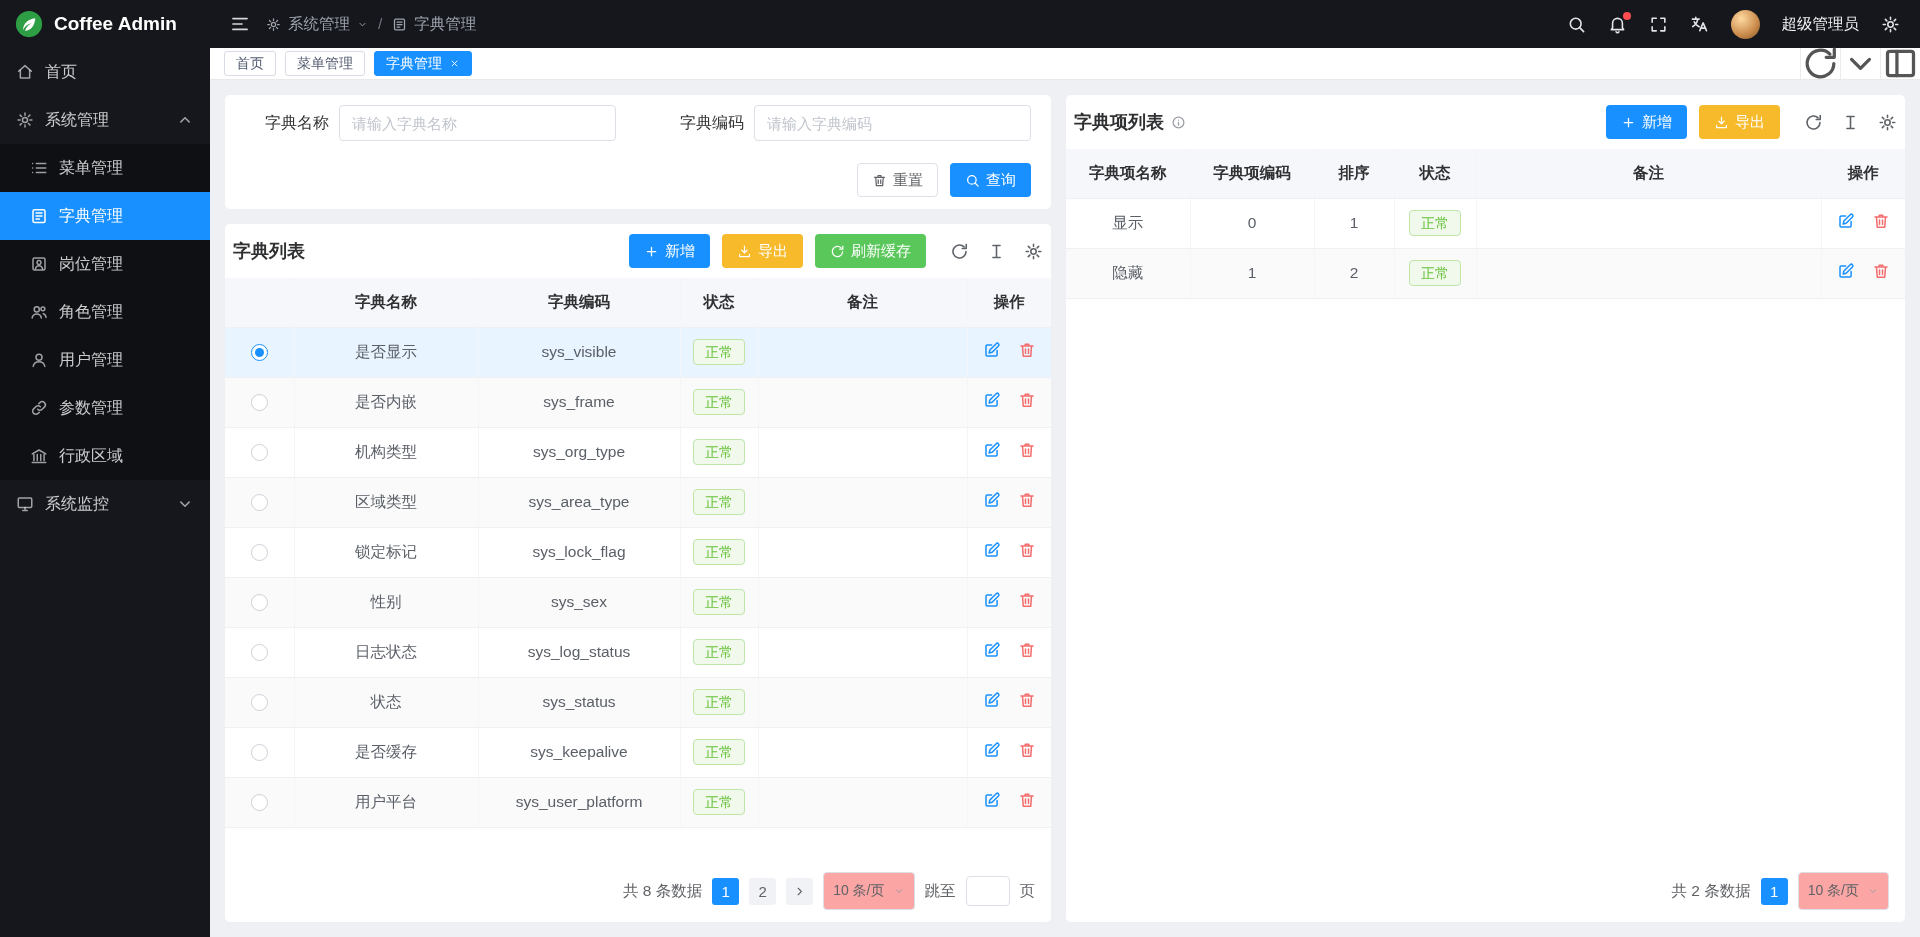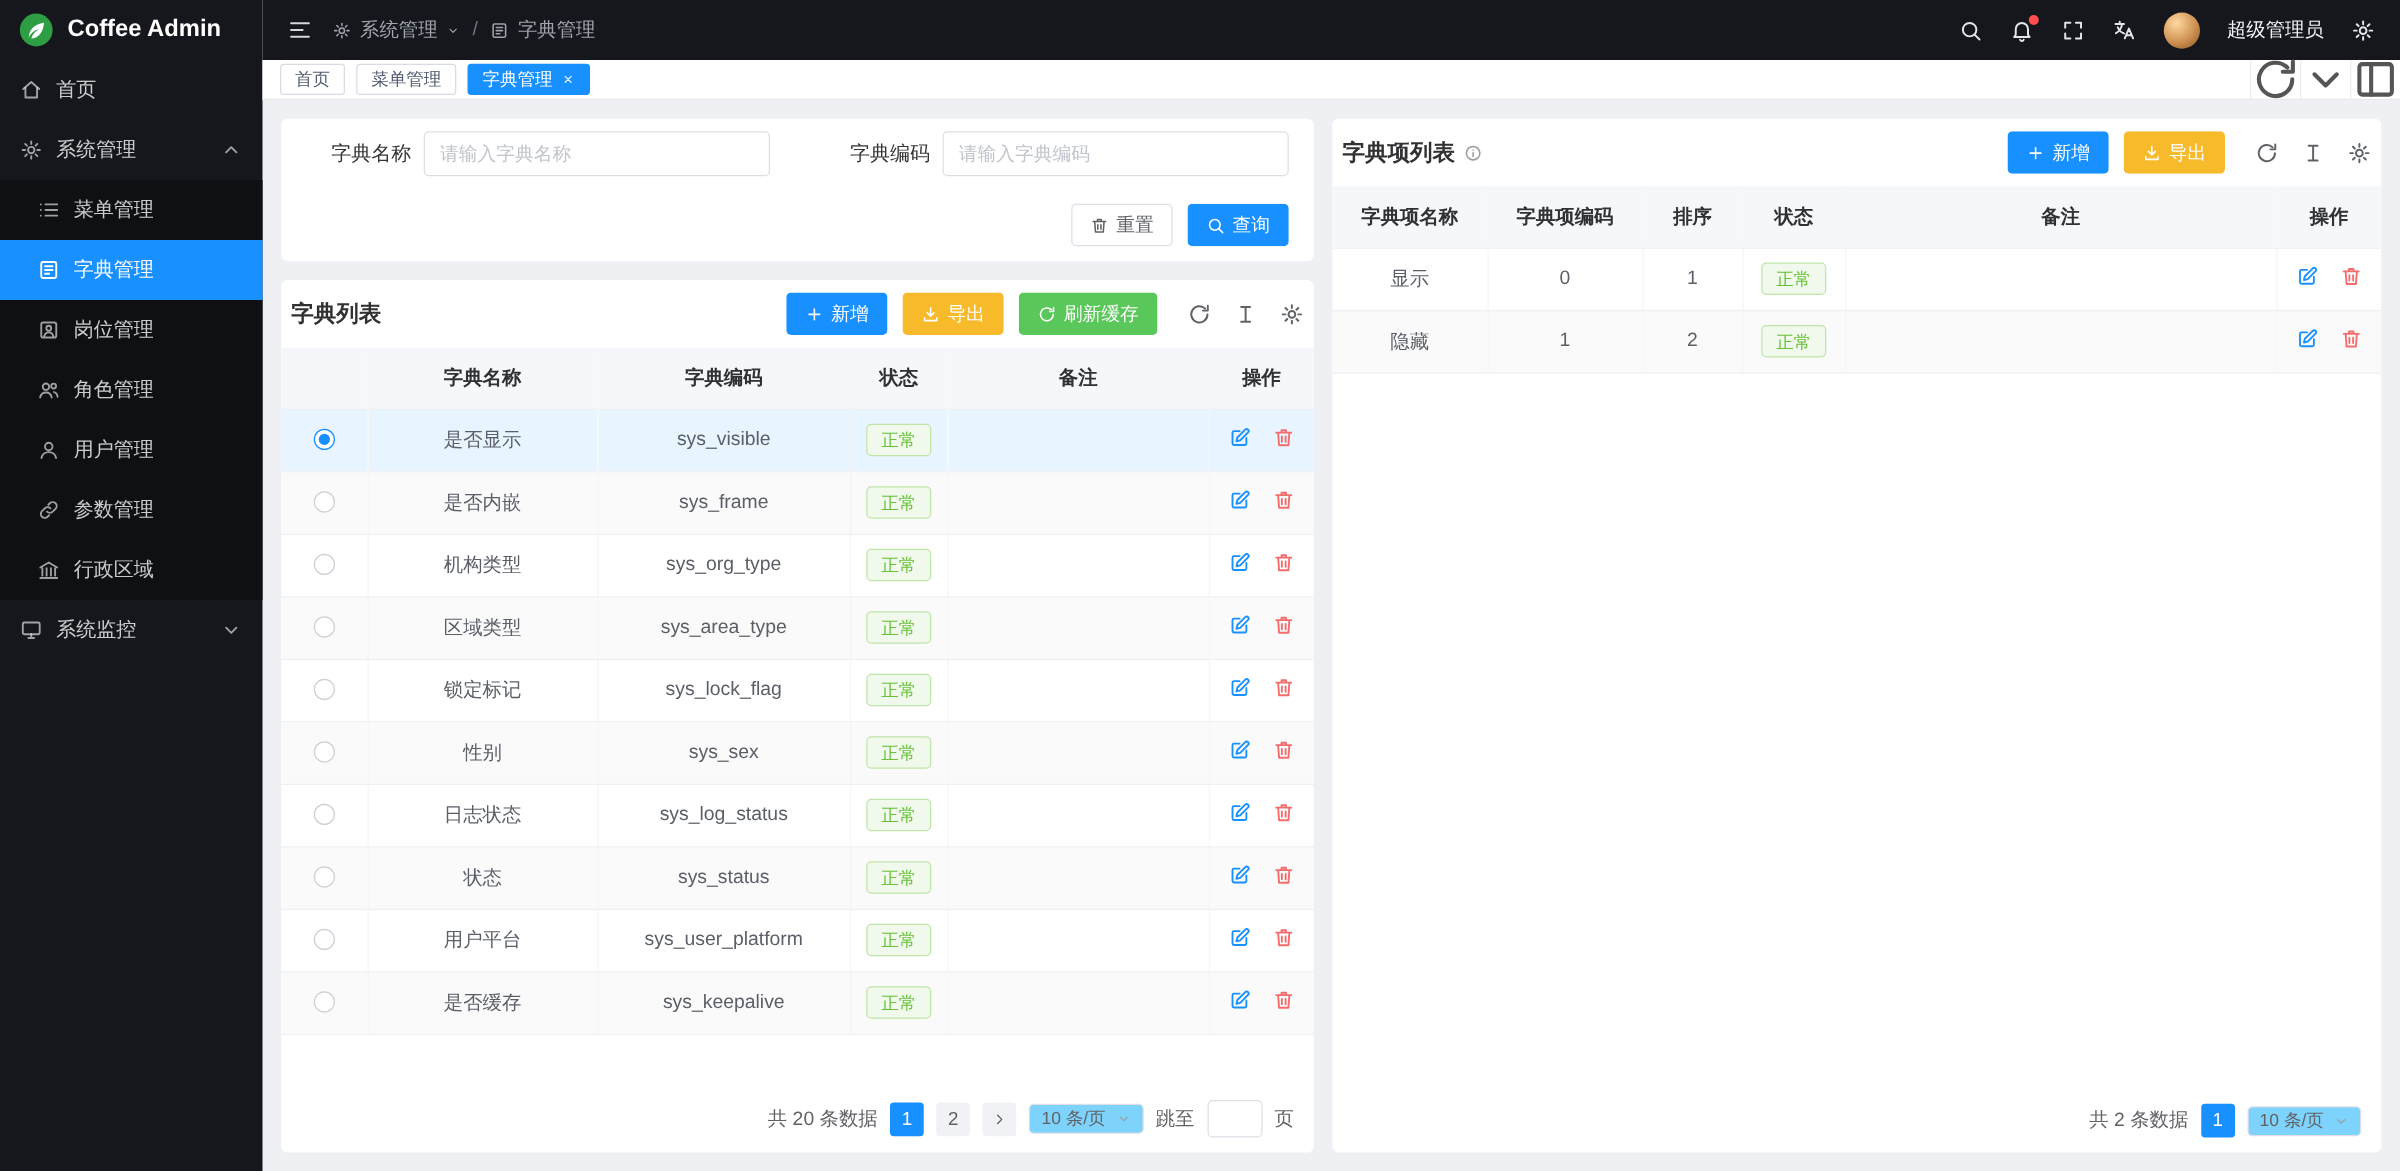--- a/index.html
+++ b/index.html
@@ -78,21 +78,21 @@
   .radio.checked::after{content:'';position:absolute;inset:3px;background:#1890ff;border-radius:50%}
   .tag{display:inline-block;padding:3px 11px;font-size:14px;line-height:1.3;color:#67c23a;background:#f0f9eb;border:1px solid #bfe6a8;border-radius:4px}
   .op{display:inline-flex;gap:17px;align-items:center;justify-content:center}
   .edit-ic{color:#1890ff;font-size:18px;cursor:pointer}
   .del-ic{color:#f56c6c;font-size:18px;cursor:pointer}
   
   .pager{margin-top:auto;display:flex;align-items:center;justify-content:flex-end;gap:10px;padding:10px 16px 12px;font-size:15.5px;color:#606266;flex-shrink:0}
   .pg-btn{min-width:27px;height:27px;border:none;background:#f0f2f5;border-radius:3px;font-size:15px;color:#606266;cursor:pointer;display:inline-flex;align-items:center;justify-content:center;font-family:inherit}
   .pg-btn.active{background:#1890ff;color:#fff}
   .pg-btn .icon{font-size:13px}
-  .pg-size{height:24px;border:1px solid #dcdfe6;border-radius:4px;display:inline-flex;align-items:center;gap:8px;padding:0 9px;font-size:14px;cursor:pointer;color:#606266;background:#7dd3fc}
+  .pg-size{height:38px;border:1px solid #dcdfe6;border-radius:4px;display:inline-flex;align-items:center;gap:8px;padding:0 9px;font-size:14px;cursor:pointer;color:#606266;background:#fca5a5}
   .pg-size .icon{font-size:12px;color:#9a9da3}
   .pg-jump{width:44px;height:30px;border:1px solid #dcdfe6;border-radius:4px;text-align:center;font-size:14px;outline:none;font-family:inherit}
 </style>
 </head>
 <body>
 
 <aside>
   <div class="logo">
     <span class="icon">
       <svg viewBox="0 0 24 24">
@@ -578,62 +578,62 @@
                     </span>
                     <span class="icon del-ic">
                       <svg viewBox="0 0 24 24" fill="none" stroke="currentColor" stroke-width="2" stroke-linecap="round" stroke-linejoin="round">
                         <path d="M4 6.8h16M9.6 6.8V4.2h4.8v2.6M6 6.8l1 13.4h10l1-13.4M10 10.8v5.8M14 10.8v5.8"></path>
                       </svg>
                     </span>
                   </span></td>
               </tr>
               <tr>
                 <td><span class="radio"></span></td>
+                <td>是否缓存</td>
+                <td>sys_keepalive</td>
+                <td><span class="tag">正常</span></td>
+                <td></td>
+                <td><span class="op">
+                    <span class="icon edit-ic">
+                      <svg viewBox="0 0 24 24" fill="none" stroke="currentColor" stroke-width="2" stroke-linecap="round" stroke-linejoin="round">
+                        <path d="M11.5 5.2H5.6A1.6 1.6 0 0 0 4 6.8v11.6A1.6 1.6 0 0 0 5.6 20h11.6a1.6 1.6 0 0 0 1.6-1.6v-5.9"></path>
+                        <path d="M17.6 3.6a2.1 2.1 0 0 1 3 3l-8.4 8.4-4 1 1-4z"></path>
+                      </svg>
+                    </span>
+                    <span class="icon del-ic">
+                      <svg viewBox="0 0 24 24" fill="none" stroke="currentColor" stroke-width="2" stroke-linecap="round" stroke-linejoin="round">
+                        <path d="M4 6.8h16M9.6 6.8V4.2h4.8v2.6M6 6.8l1 13.4h10l1-13.4M10 10.8v5.8M14 10.8v5.8"></path>
+                      </svg>
+                    </span>
+                  </span></td>
+              </tr>
+              <tr>
+                <td><span class="radio"></span></td>
                 <td>用户平台</td>
                 <td>sys_user_platform</td>
-                <td><span class="tag">正常</span></td>
-                <td></td>
-                <td><span class="op">
-                    <span class="icon edit-ic">
-                      <svg viewBox="0 0 24 24" fill="none" stroke="currentColor" stroke-width="2" stroke-linecap="round" stroke-linejoin="round">
-                        <path d="M11.5 5.2H5.6A1.6 1.6 0 0 0 4 6.8v11.6A1.6 1.6 0 0 0 5.6 20h11.6a1.6 1.6 0 0 0 1.6-1.6v-5.9"></path>
-                        <path d="M17.6 3.6a2.1 2.1 0 0 1 3 3l-8.4 8.4-4 1 1-4z"></path>
-                      </svg>
-                    </span>
-                    <span class="icon del-ic">
-                      <svg viewBox="0 0 24 24" fill="none" stroke="currentColor" stroke-width="2" stroke-linecap="round" stroke-linejoin="round">
-                        <path d="M4 6.8h16M9.6 6.8V4.2h4.8v2.6M6 6.8l1 13.4h10l1-13.4M10 10.8v5.8M14 10.8v5.8"></path>
-                      </svg>
-                    </span>
-                  </span></td>
-              </tr>
-              <tr>
-                <td><span class="radio"></span></td>
-                <td>是否缓存</td>
-                <td>sys_keepalive</td>
                 <td><span class="tag">正常</span></td>
                 <td></td>
                 <td><span class="op">
                     <span class="icon edit-ic">
                       <svg viewBox="0 0 24 24" fill="none" stroke="currentColor" stroke-width="2" stroke-linecap="round" stroke-linejoin="round">
                         <path d="M11.5 5.2H5.6A1.6 1.6 0 0 0 4 6.8v11.6A1.6 1.6 0 0 0 5.6 20h11.6a1.6 1.6 0 0 0 1.6-1.6v-5.9"></path>
                         <path d="M17.6 3.6a2.1 2.1 0 0 1 3 3l-8.4 8.4-4 1 1-4z"></path>
                       </svg>
                     </span>
                     <span class="icon del-ic">
                       <svg viewBox="0 0 24 24" fill="none" stroke="currentColor" stroke-width="2" stroke-linecap="round" stroke-linejoin="round">
                         <path d="M4 6.8h16M9.6 6.8V4.2h4.8v2.6M6 6.8l1 13.4h10l1-13.4M10 10.8v5.8M14 10.8v5.8"></path>
                       </svg>
                     </span>
                   </span></td>
               </tr>
             </tbody>
         </table>
         <div class="pager" id="dictPager">
-            <span>共 20 条数据</span>
+            <span>共 8 条数据</span>
             <button class="pg-btn active">1</button>
             <button class="pg-btn">2</button>
             <button class="pg-btn">
               <span class="icon ">
                 <svg viewBox="0 0 24 24" fill="none" stroke="currentColor" stroke-width="2" stroke-linecap="round" stroke-linejoin="round">
                   <path d="M9.5 6l6 6-6 6"></path>
                 </svg>
               </span>
             </button>
             <span class="pg-size">

